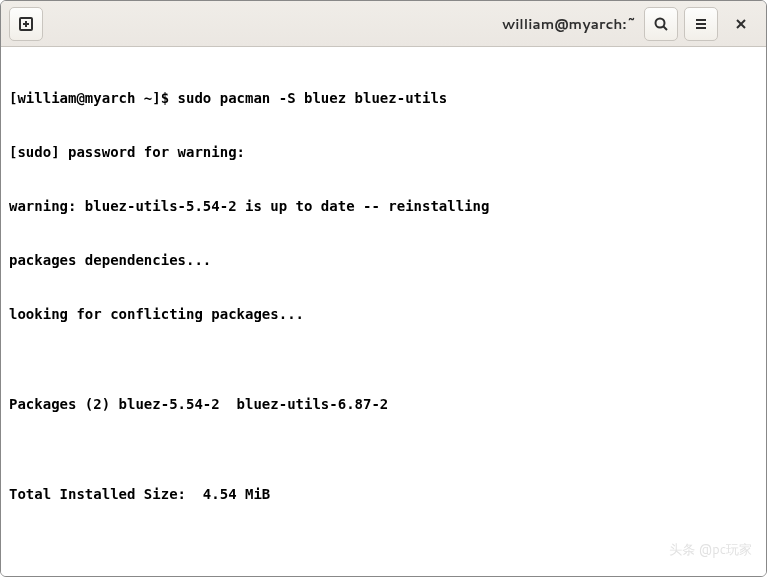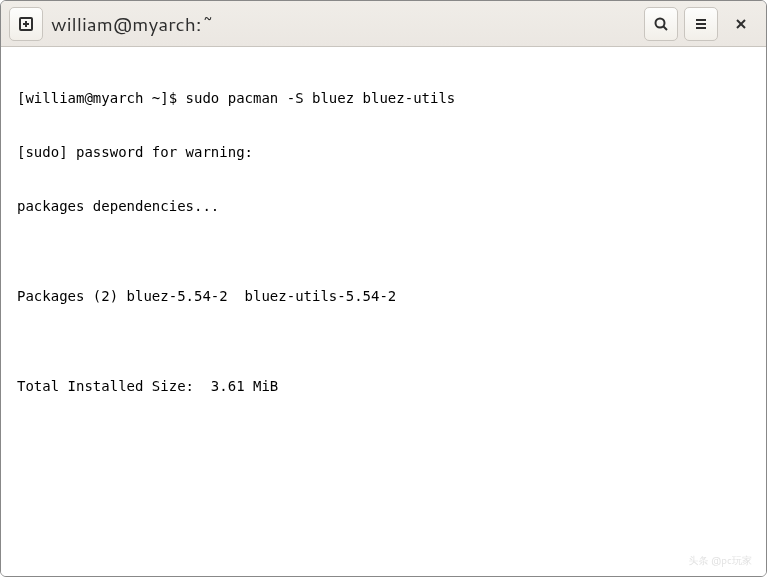--- a/index.html
+++ b/index.html
@@ -23,23 +23,23 @@
       height: 46px;
       background: linear-gradient(to bottom, #f0ede8, #ebe7e2);
       border-bottom: 1px solid #c9c5bf;
       display: flex;
       align-items: center;
       padding: 0 8px;
       gap: 8px;
     }
     .title {
       flex: 1;
-      text-align: left;
-      font-weight: normal;
-      font-size: 19px;
+      text-align: right;
+      font-weight: bold;
+      font-size: 14px;
       color: #2e2e2e;
     }
     .btn {
       width: 34px;
       height: 34px;
       border: 1px solid #c9c5bf;
       border-radius: 5px;
       background: linear-gradient(to bottom, #fdfdfc, #f2efe9);
       display: flex;
       align-items: center;
@@ -62,23 +62,24 @@
       display: flex;
       gap: 6px;
     }
     .terminal-body {
       flex: 1;
       background: #ffffff;
       color: #000000;
       font-family: "DejaVu Sans Mono", Menlo, Consolas, monospace;
       font-size: 14px;
       line-height: 18px;
-      padding: 6px 16px;
+      padding: 6px 8px;
       white-space: pre;
       overflow: hidden;
+      font-weight: bold;
     }
     .line {
       white-space: pre;
     }
     .watermark {
       position: absolute;
       bottom: 28px;
       right: 14px;
       color: rgba(255,255,255,0.35);
       font-size: 22px;
@@ -93,24 +94,24 @@
       height: 40px;
       border: 3px solid rgba(255,255,255,0.35);
       border-radius: 50%;
       display: flex;
       align-items: center;
       justify-content: center;
       font-size: 20px;
     }
     .watermark-sub {
       position: absolute;
-      bottom: 8px;
+      bottom: 17px;
       right: 14px;
       color: rgba(220,220,220,0.85);
-      font-size: 10px;
+      font-size: 13px;
       pointer-events: none;
     }
   </style>
 </head>
 <body>
 
 <div class="titlebar">
   <div class="btn">
     <svg viewBox="0 0 16 16">
       <rect x="2" y="2" width="12" height="12" rx="1"></rect>
@@ -138,25 +139,27 @@
         <line x1="4" y1="4" x2="12" y2="12"></line>
         <line x1="12" y1="4" x2="4" y2="12"></line>
       </svg>
     </div>
   </div>
 </div>
 
 <div class="terminal-body">
   <div class="line"><span>[william@myarch ~]$ </span><span>sudo pacman -S bluez bluez-utils</span></div>
   <div class="line">[sudo] password for warning:</div>
+  <div class="line">warning: bluez-utils-5.54-2 is up to date -- reinstalling</div>
   <div class="line">packages dependencies...</div>
+  <div class="line">looking for conflicting packages...</div>
   <div class="line"></div>
-  <div class="line">Packages (2) bluez-5.54-2  bluez-utils-5.54-2</div>
+  <div class="line">Packages (2) bluez-5.54-2  bluez-utils-6.87-2</div>
   <div class="line"></div>
-  <div class="line">Total Installed Size:  3.61 MiB</div>
+  <div class="line">Total Installed Size:  4.54 MiB</div>
   
   <div class="line"></div>
   
 </div>
 
 <div class="watermark">
   <div class="watermark-circle">✦</div>
   <span>路由器</span>
 </div>
 <div class="watermark-sub">头条 @pc玩家</div>

